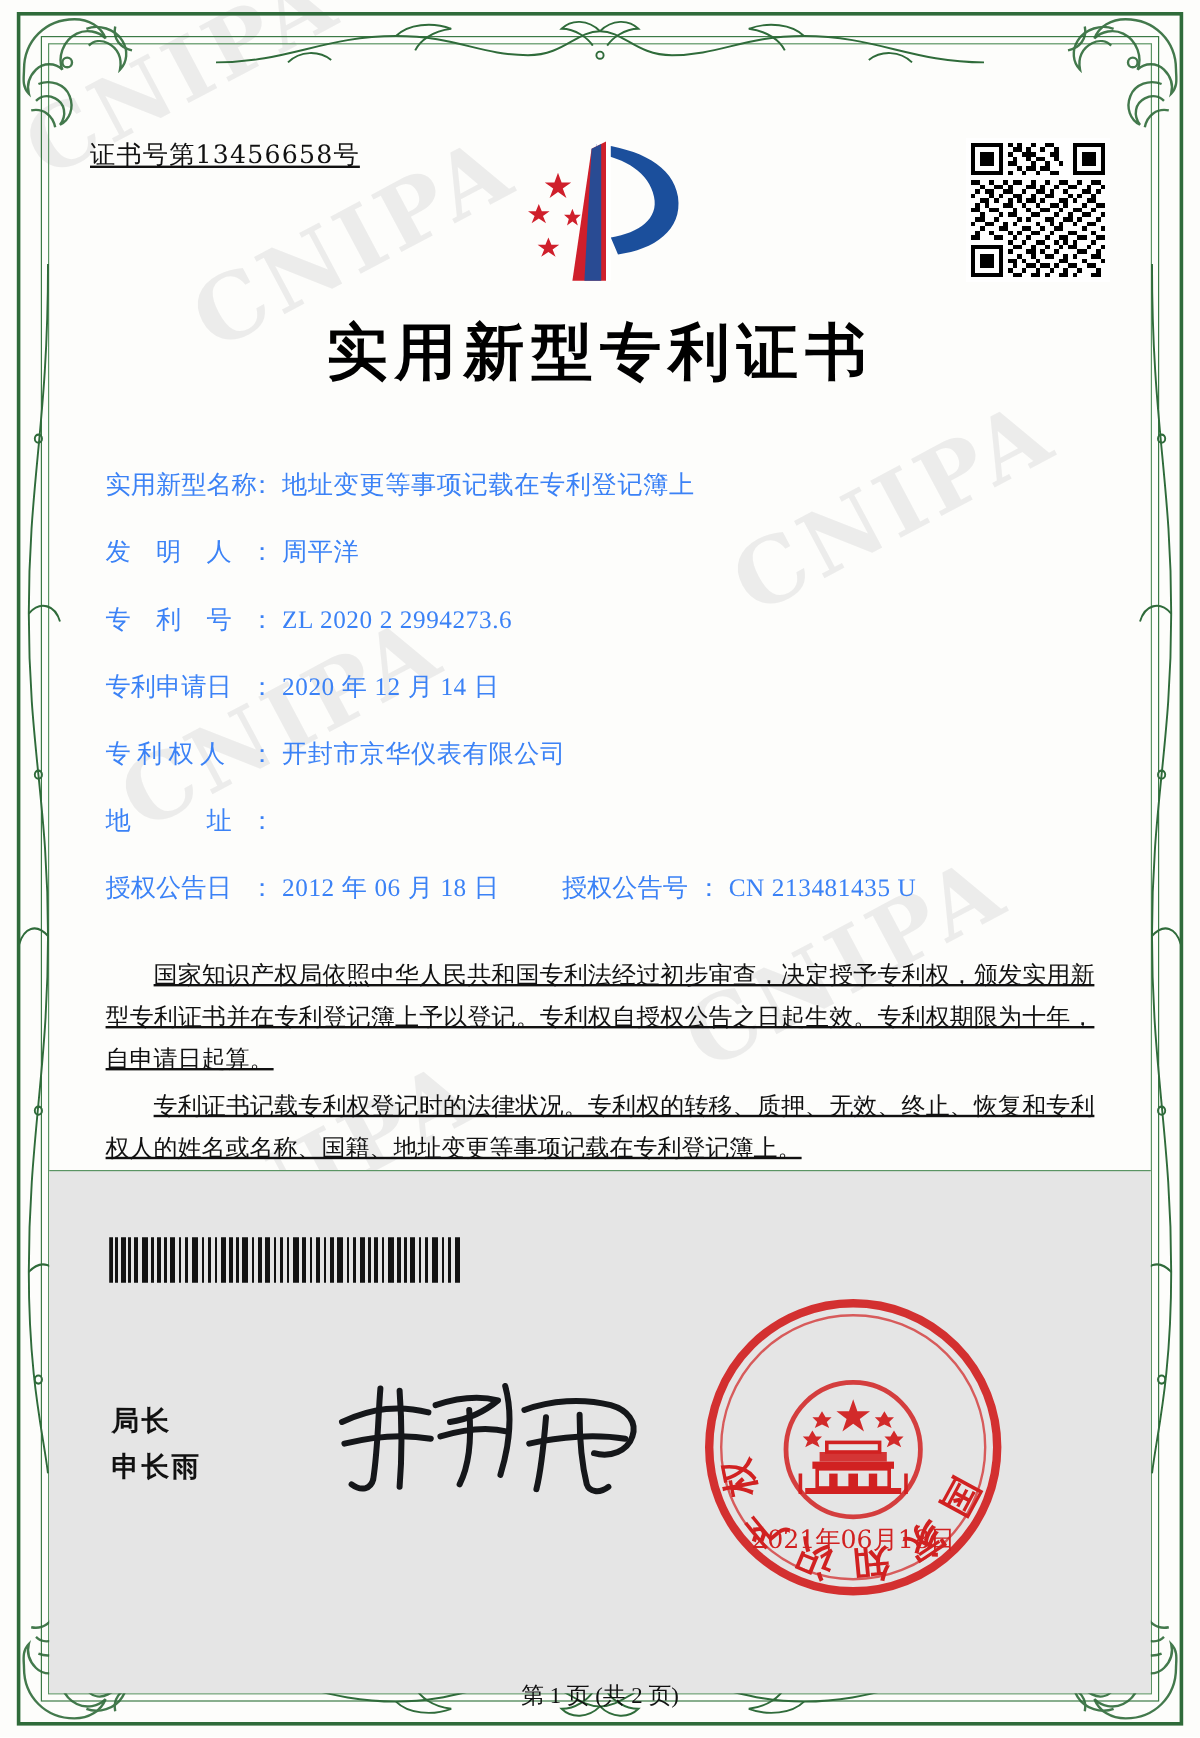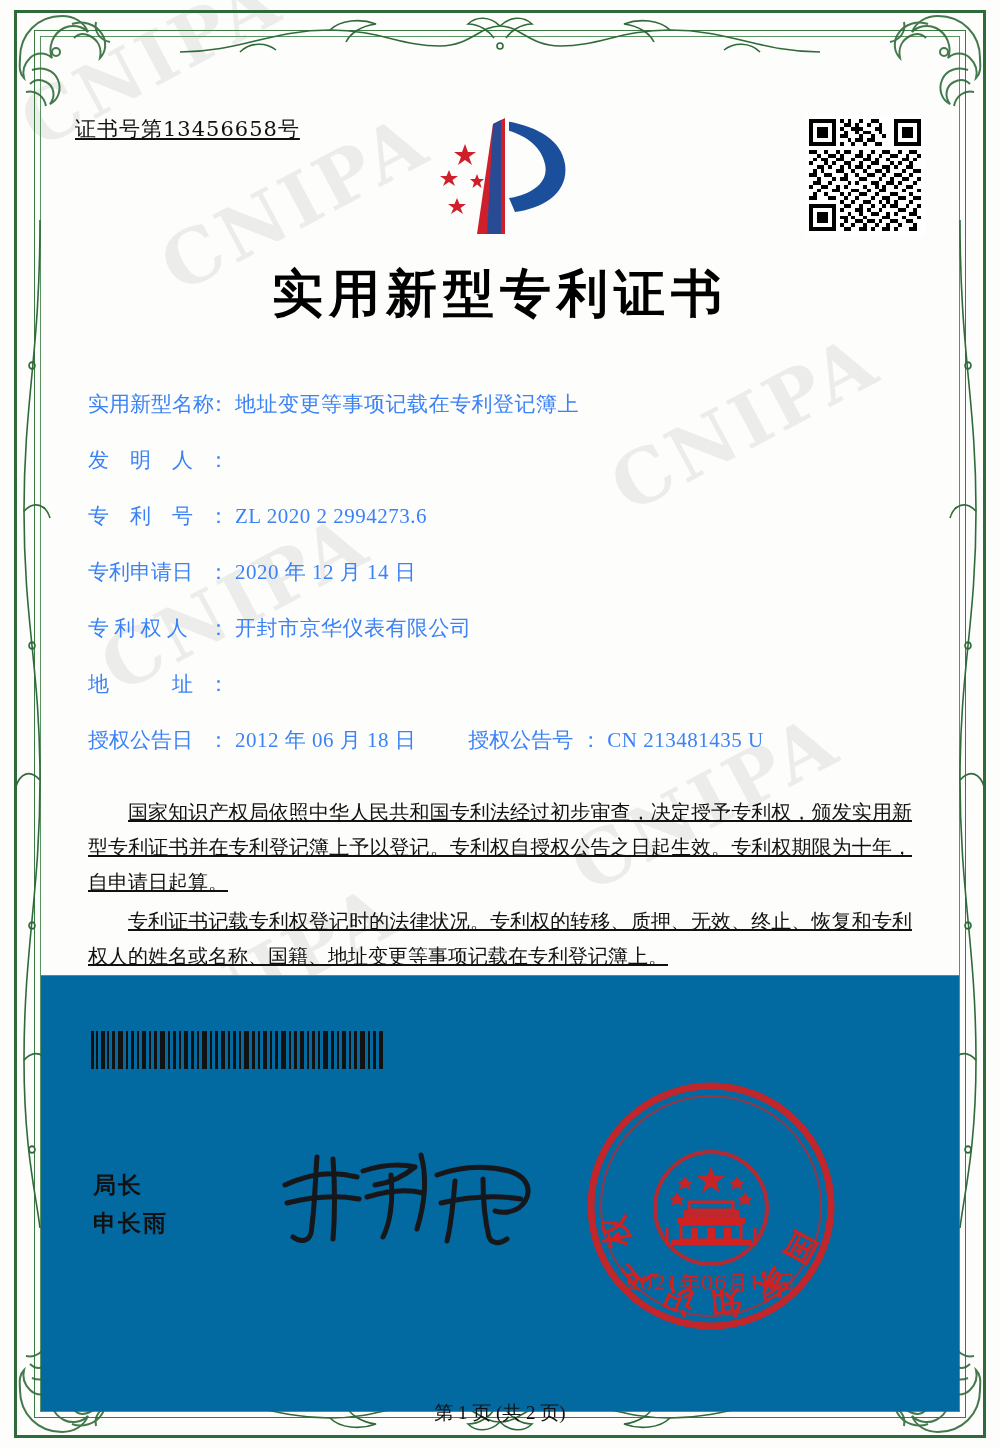--- a/index.html
+++ b/index.html
@@ -179,21 +179,21 @@
   }
   .paragraphs p {
     margin: 0 0 4px 0;
     text-indent: 2em;
   }
 
   
   .lower {
     position: absolute;
     left: 41px; right: 41px; top: 975px; bottom: 37px;
-    background: #0369a1;
+    background: #e5e5e5;
     border-top: 1px solid #5a9463;
     text-decoration: underline;
   }
 
   .barcode {
     position: absolute;
     left: 50px; top: 55px;
     width: 295px; height: 38px;
   }
   .barcode svg { width: 100%; height: 100%; display: block; }
@@ -578,20 +578,21 @@
 
     <div class="fields">
       <div class="field-row">
         <span class="field-label">实用新型名称</span>
         <span class="field-colon">：</span>
         <span class="field-value">地址变更等事项记载在专利登记簿上</span>
       </div>
       <div class="field-row">
         <span class="field-label">发　明　人</span>
         <span class="field-colon">：</span>
+        <span class="field-value">周平洋</span>
       </div>
       <div class="field-row">
         <span class="field-label">专　利　号</span>
         <span class="field-colon">：</span>
         <span class="field-value">ZL 2020 2 2994273.6</span>
       </div>
       <div class="field-row">
         <span class="field-label">专利申请日</span>
         <span class="field-colon">：</span>
         <span class="field-value">2020 年 12 月 14 日</span>

